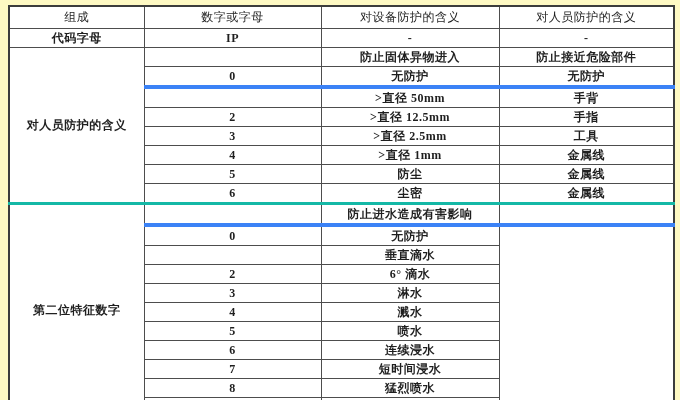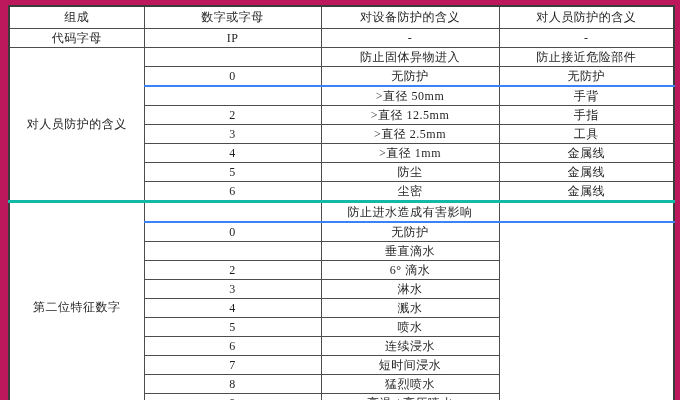--- a/index.html
+++ b/index.html
@@ -5,21 +5,21 @@
   html, body { margin: 0; padding: 0; }
   body {
     width: 680px; height: 400px;
     background: #fdfdfd;
     font-family: "Liberation Serif", "DejaVu Serif", serif;
     overflow: hidden;
   }
   .scan-page {
     position: relative;
     width: 680px; height: 400px;
-    background: #be185d;
+    background: #fef9c3;
   }
   table.ip-table {
     position: absolute;
     left: 8px; top: 5px;
     width: 665px; height: 387px;
     border-collapse: collapse;
     table-layout: fixed;
     background: #ffffff;
     border: 2px solid #3c3c3c;
   }
@@ -28,25 +28,25 @@
     text-align: center;
     vertical-align: middle;
     font-size: 12px;
     color: #1f1f1f;
     padding: 0 2px;
     overflow: hidden;
     white-space: nowrap;
     letter-spacing: 0.5px;
   }
   tr.header-row td { height: 21px; }
-  tr.data-row td { height: 18px; }
+  tr.data-row td { height: 18px; font-weight: bold; }
   
   tr.group-sep td { border-top: 3px solid #14b8a6; }
   
-  tr.light-top td { border-top: 2px solid #3b82f6; }
+  tr.light-top td { border-top: 4px solid #3b82f6; }
   td.group-label { letter-spacing: 1px; }
 </style>
 </head>
 <body>
 
 <div class="scan-page">
   <table class="ip-table">
     <colgroup>
       <col style="width:135px">
       <col style="width:177px">

